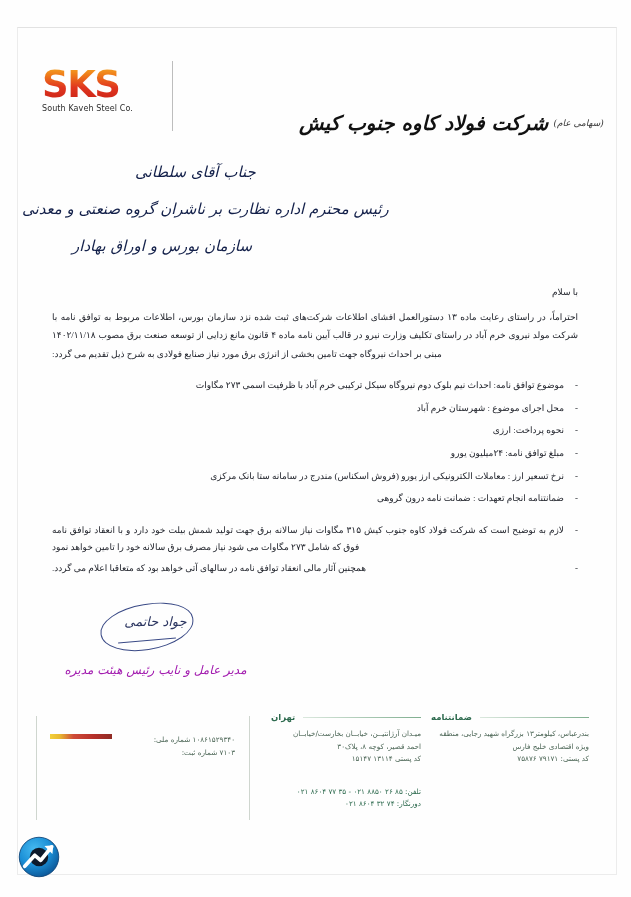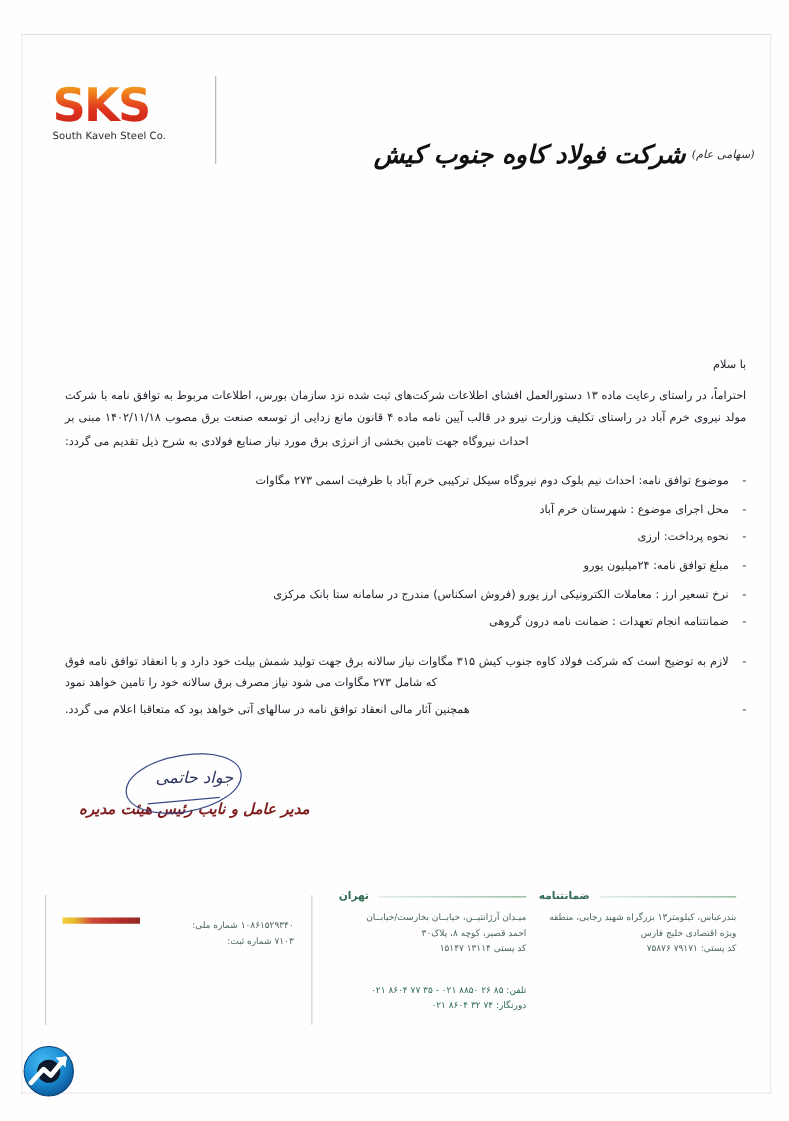--- a/index.html
+++ b/index.html
@@ -142,25 +142,26 @@
     color: #13204a;
     white-space: nowrap;
   }
   .addr-1 { font-size: 15px; padding-left: 135px; margin-bottom: 19px; }
   .addr-2 { font-size: 15px; padding-left: 22px; margin-bottom: 19px; }
   .addr-3 { font-size: 15px; padding-left: 72px; }
 
   
   .body-wrap {
     position: absolute;
-    right: 34px;
+    right: 53px;
     left: 52px;
     top: 287px;
     direction: rtl;
     text-align: justify;
+    font-family: Liberation Serif, serif;
   }
   .greeting {
     font-size: 9px;
     color: #20232b;
     margin-bottom: 11px;
     text-align: right;
   }
   .para {
     font-size: 9px;
     line-height: 2.05;
@@ -228,24 +229,23 @@
     position: absolute;
     left: 20px; top: 36px;
     width: 58px; height: 0;
     border-top: 1.2px solid #3a4a86;
     transform: rotate(-5deg);
   }
   .sign-title {
     font-family: "DejaVu Serif", "Liberation Serif", serif;
     font-style: italic;
     font-size: 12px;
-    color: #7f1d1d;
-    margin-top: 4px;
+    color: #a21caf;
+    margin-top: 28px;
     white-space: nowrap;
-    font-weight: bold;
   }
 
   
   .footer {
     position: absolute;
     left: 36px;
     right: 42px;
     top: 712px;
     height: 120px;
     direction: rtl;
@@ -348,20 +348,25 @@
     </div>
 
     <div class="hdr-divider"></div>
 
     <div class="logo-block">
       <div class="logo-mark">SKS</div>
       <div class="logo-sub">South Kaveh Steel Co.</div>
     </div>
   </div>
 
+  <div class="addressee">
+    <div class="addr-line addr-1">جناب آقای سلطانی</div>
+    <div class="addr-line addr-2">رئیس محترم اداره نظارت بر ناشران گروه صنعتی و معدنی</div>
+    <div class="addr-line addr-3">سازمان بورس و اوراق بهادار</div>
+  </div>
 
   <div class="body-wrap">
     <div class="greeting">با سلام</div>
     <p class="para">احتراماً، در راستای رعایت ماده ۱۳ دستورالعمل افشای اطلاعات شرکت‌های ثبت شده نزد سازمان بورس، اطلاعات مربوط به توافق نامه با شرکت مولد نیروی خرم آباد در راستای تکلیف وزارت نیرو در قالب آیین نامه ماده ۴ قانون مانع زدایی از توسعه صنعت برق مصوب ۱۴۰۲/۱۱/۱۸ مبنی بر احداث نیروگاه جهت تامین بخشی از انرژی برق مورد نیاز صنایع فولادی به شرح ذیل تقدیم می گردد:</p>
 
     <ul class="list">
       <li>
         <span class="li-dash">-</span>
         <span class="li-text">موضوع توافق نامه: احداث نیم بلوک دوم نیروگاه سیکل ترکیبی خرم آباد با ظرفیت اسمی ۲۷۳ مگاوات</span>
       </li>

